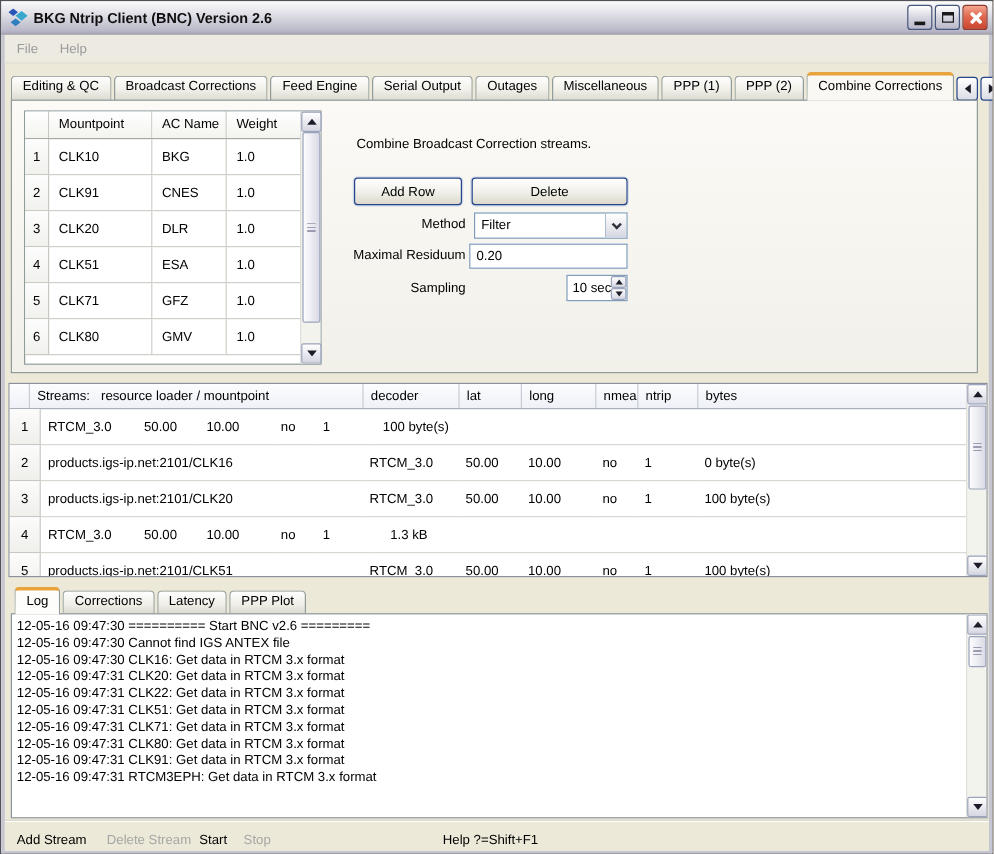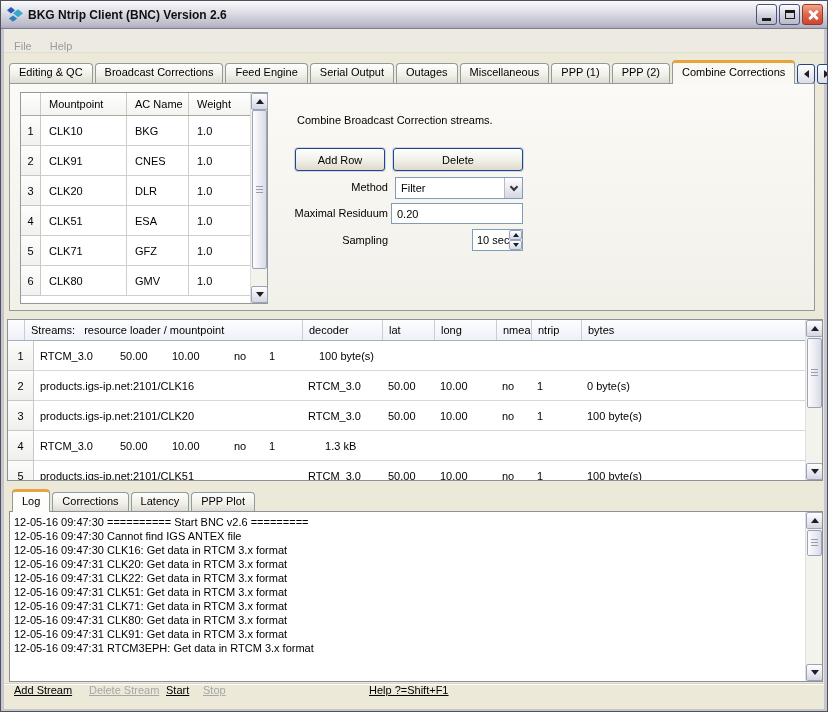--- a/index.html
+++ b/index.html
@@ -22,21 +22,21 @@
   .glyph-max { width:10px; height:9px; border:1px solid #1a1a1a; border-top:3px solid #1a1a1a; }
   .glyph-x { position:relative; width:12px; height:12px; }
   .glyph-x::before, .glyph-x::after { content:""; position:absolute; left:5px; top:0; width:3px; height:12px; background:#fff; border-radius:1px; }
   .glyph-x::before { transform:rotate(45deg); }
   .glyph-x::after { transform:rotate(-45deg); }
 
   
   .body-frame { position:relative; height:683px; border-left:3px solid #c6c6d2; border-right:3px solid #c6c6d2; border-bottom:3px solid #c6c6d2; background:#ece9d8; }
 
   
-  .menubar { height:24px; display:flex; align-items:flex-end; gap:18px; padding:0 10px; background:#eceae1; border-bottom:1px solid #e0ddd2; }
+  .menubar { height:24px; display:flex; align-items:center; gap:18px; padding:0 10px; background:#eceae1; border-bottom:1px solid #e0ddd2; }
   .menu-item { color:#9b9b9b; }
 
   
   .tabbar { position:absolute; left:5px; top:31px; right:5px; height:24px; display:flex; align-items:flex-end; }
   .tab { height:21px; padding:2px 9px 0 9px; margin-right:2px; border:1px solid #919b9c; border-bottom:none;
     border-radius:4px 4px 0 0; background:linear-gradient(#fefefe,#f0efe8 55%, #dbd9cf); white-space:nowrap; cursor:default; }
   .tab.active { height:24px; padding-top:3px; background:#f9f8f3; border-top:3px solid #e8a33d; position:relative; z-index:3; }
   .tab-arrows { margin-left:auto; display:flex; gap:2px; align-items:flex-end; }
   .tab-arrow { width:18px; height:20px; border:1px solid #24458a; border-radius:3px;
     background:linear-gradient(#ffffff,#dcdce6); display:flex; align-items:center; justify-content:center; }
@@ -104,21 +104,21 @@
   
   .bottom-tabbar { position:absolute; left:8px; top:460px; right:5px; height:23px; display:flex; align-items:flex-end; }
   .bottom-tabbar .tab { height:20px; }
   .bottom-tabbar .tab.active { height:23px; background:#fdfdfb; }
   .logframe { position:absolute; left:5px; top:482px; width:814px; height:171px; border:1px solid #8b9196; background:#fff; z-index:2; overflow:hidden; }
   .log-lines { position:absolute; left:4px; top:3px; right:20px; }
   .log-line { white-space:pre; line-height:14px; }
 
   
   .statusbar { position:absolute; left:0; right:0; bottom:0; height:26px; background:#ece9d8; border-top:1px solid #d8d4c8; box-shadow:0 1px 0 #fff inset; }
-  .sb-item { position:absolute; top:0;text-decoration:underline; }
+  .sb-item { position:absolute; top:10px; }
   .sb-add { left:10px; } .sb-del { left:85px; color:#a6a6a6; } .sb-start { left:162px; } .sb-stop { left:199px; color:#a6a6a6; }
   .sb-help { left:365px; }
 </style>
 </head>
 <body>
 
 <div class="window">
 
   <div class="titlebar">
     <svg class="app-icon" viewBox="0 0 16 16">

